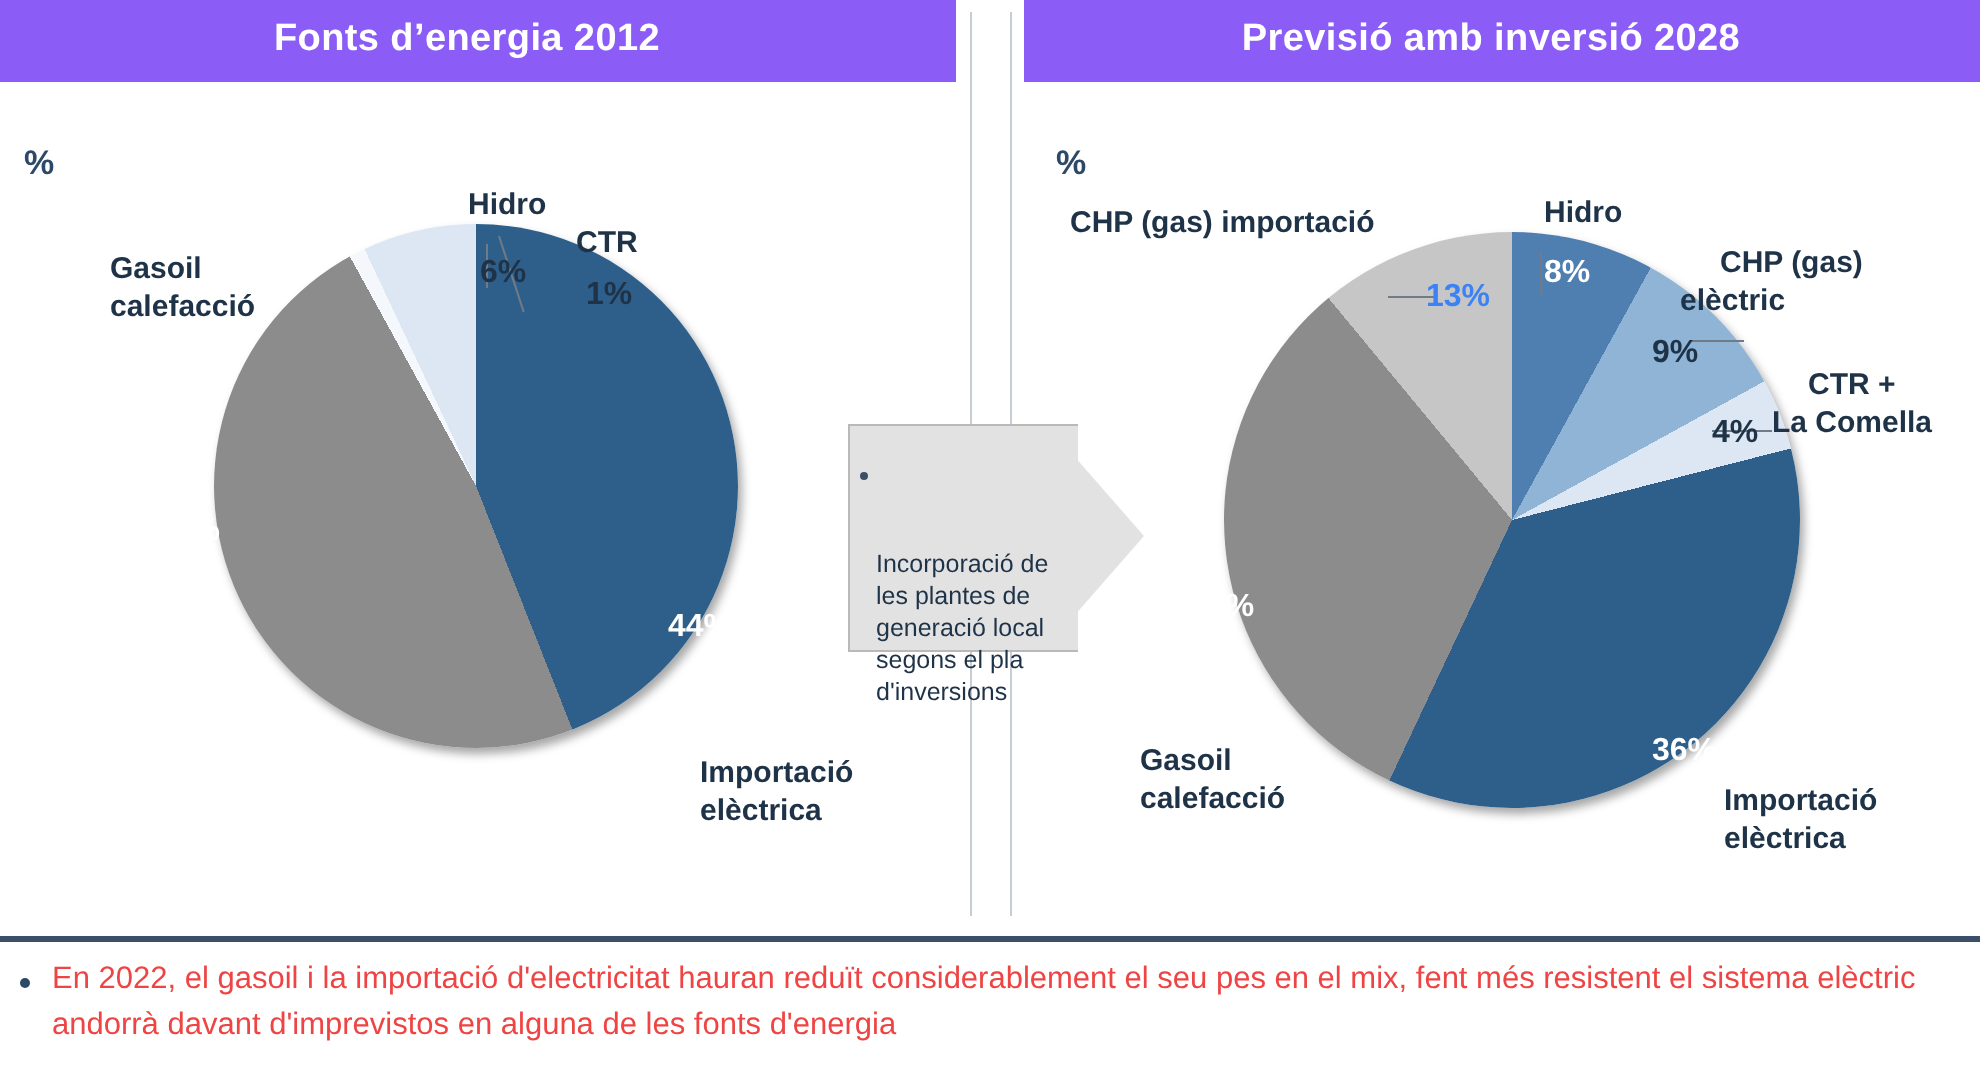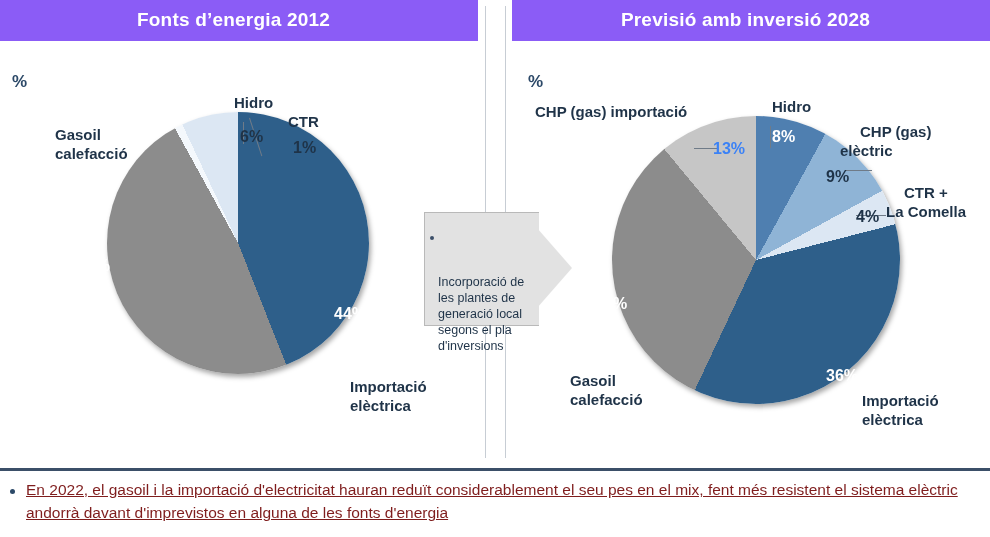--- a/index.html
+++ b/index.html
@@ -137,23 +137,22 @@
     left: 10px; top: 21px;
     width: 5px; height: 5px;
     border-radius: 50%;
     background: #2c4968;
   }
   .footer-text {
     position: absolute;
     left: 26px; top: 10px;
     width: 952px;
     font-size: 15.5px;
-    color: #7f1d1d;
+    color: #ef4444;
     line-height: 1.5;
-    text-decoration: underline;
   }
 </style>
 </head>
 <body>
 
 <div class="panel panel-left">
   <div class="panel-title">Fonts d’energia 2012</div>
 </div>
 <div class="axis-pct" style="left:12px; top:72px;">%</div>
 

